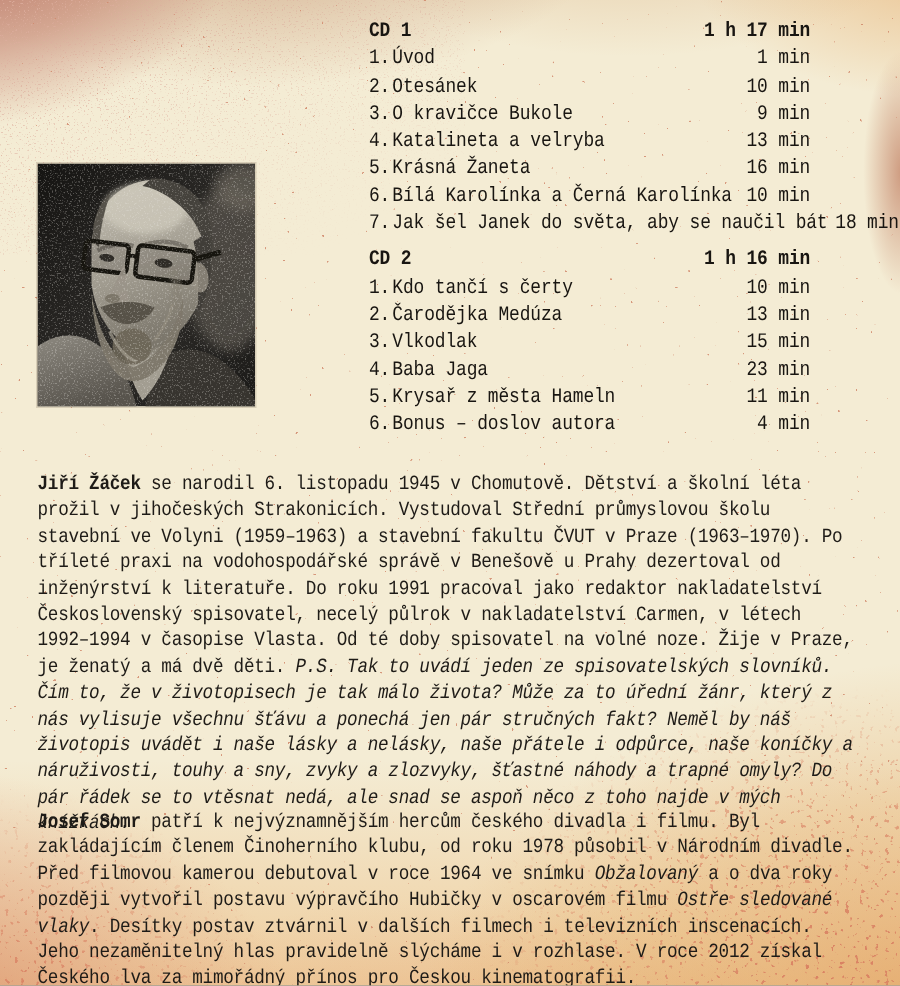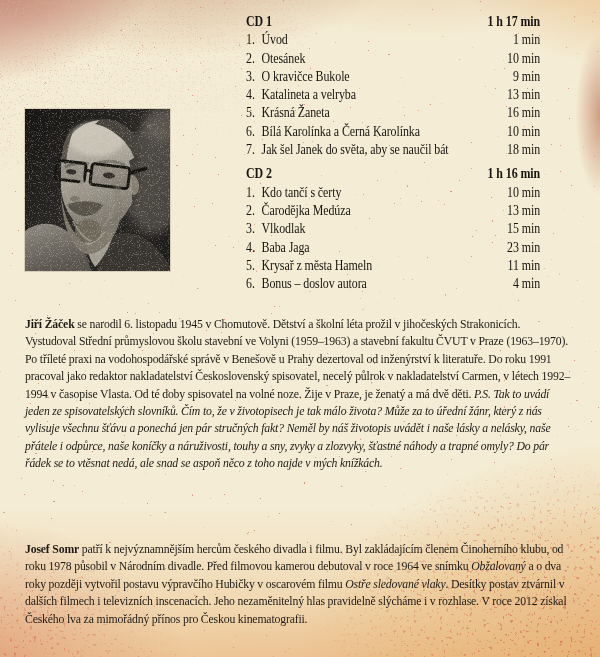--- a/index.html
+++ b/index.html
@@ -1,19 +1,19 @@
 <!DOCTYPE html>
 <html><head>
 <meta charset="utf-8">
 <title>CD booklet page</title>
 <style>
   html,body { margin:0; padding:0; background:#777; }
   .page {
     position:relative; width:600px; height:657px; overflow:hidden;
-    font-family:Liberation Serif, serif;
+    font-family:Liberation Mono, monospace;
     color:#211e1a;
     background:
       radial-gradient(240px 160px at -30px -40px, rgba(172,90,78,0.85), rgba(190,118,100,0.55) 45%, rgba(190,118,100,0) 78%),
       radial-gradient(330px 150px at 170px -50px, rgba(184,126,88,0.62), rgba(184,126,88,0) 72%),
       radial-gradient(280px 130px at 420px -60px, rgba(205,150,95,0.42), rgba(205,150,95,0) 75%),
       radial-gradient(220px 120px at 625px -25px, rgba(226,160,88,0.55), rgba(226,160,88,0) 75%),
       radial-gradient(30px 95px at 601px 115px, rgba(168,74,44,0.5), rgba(168,74,44,0) 85%),
       radial-gradient(320px 240px at -50px 700px, rgba(208,108,78,0.55), rgba(208,108,78,0) 78%),
       radial-gradient(460px 330px at 650px 710px, rgba(222,144,74,0.62), rgba(228,170,100,0.35) 55%, rgba(228,170,100,0) 82%),
       radial-gradient(400px 220px at 300px 770px, rgba(222,132,88,0.4), rgba(222,132,88,0) 78%),

